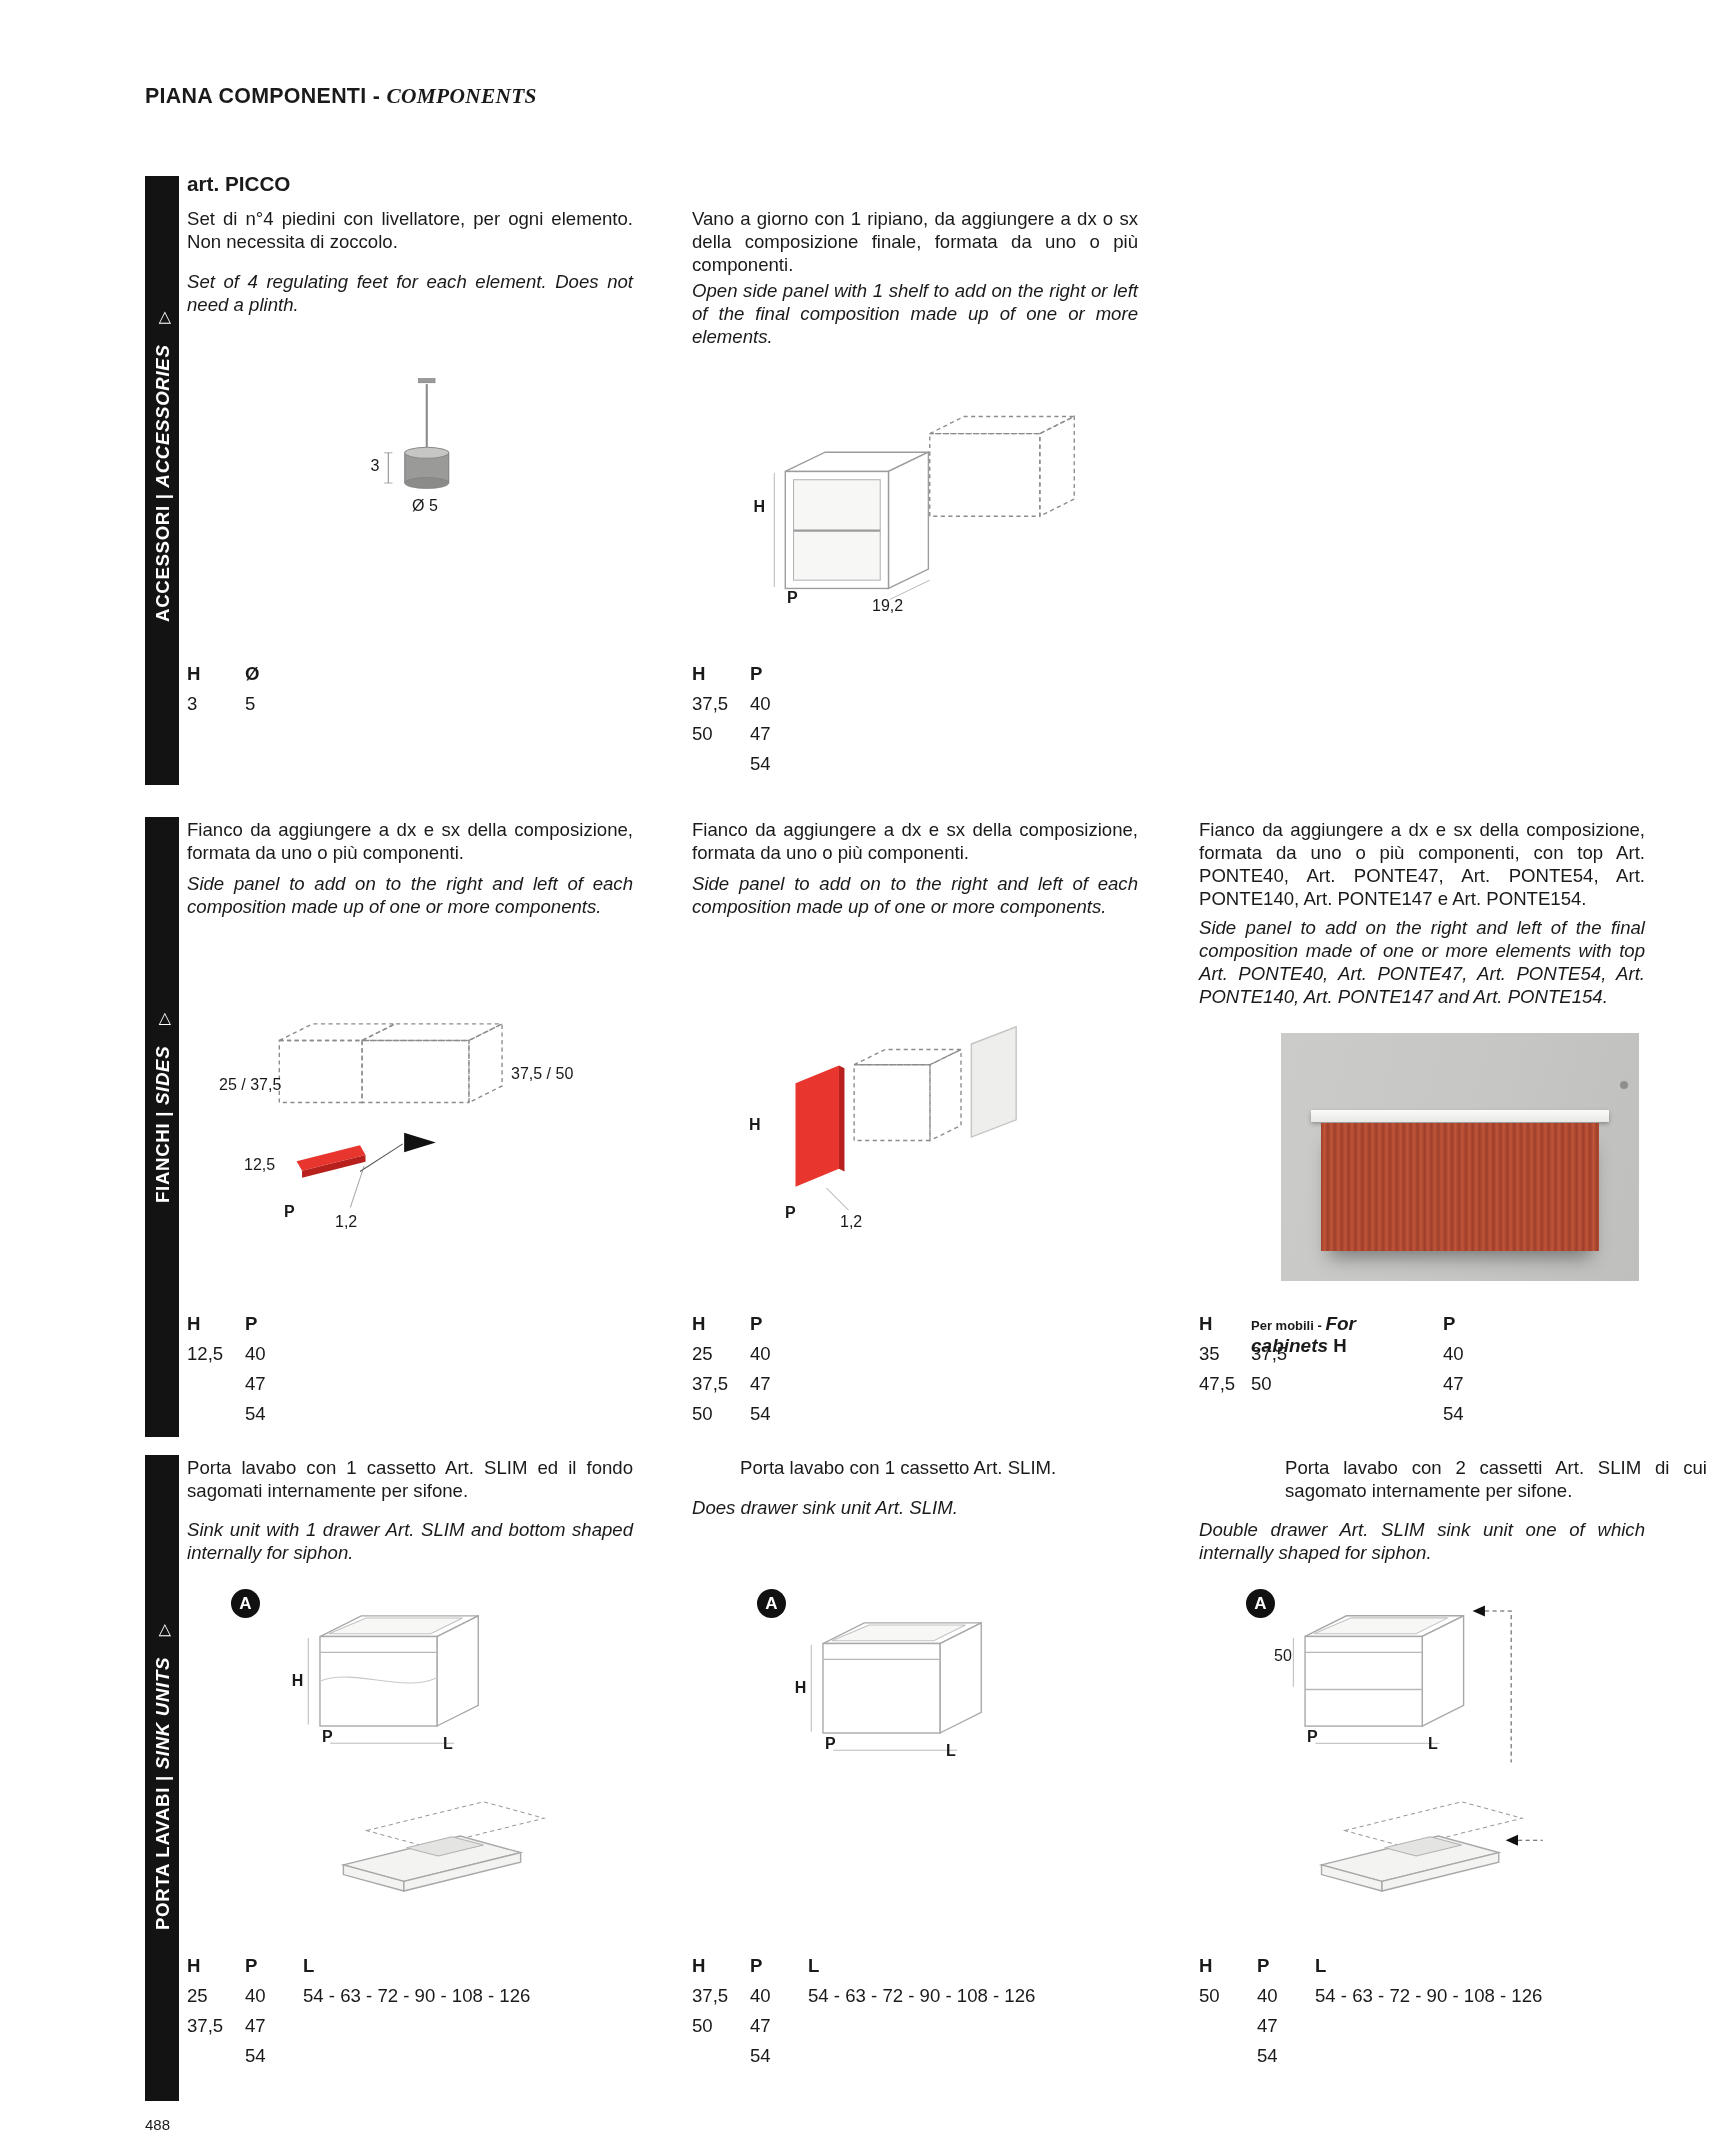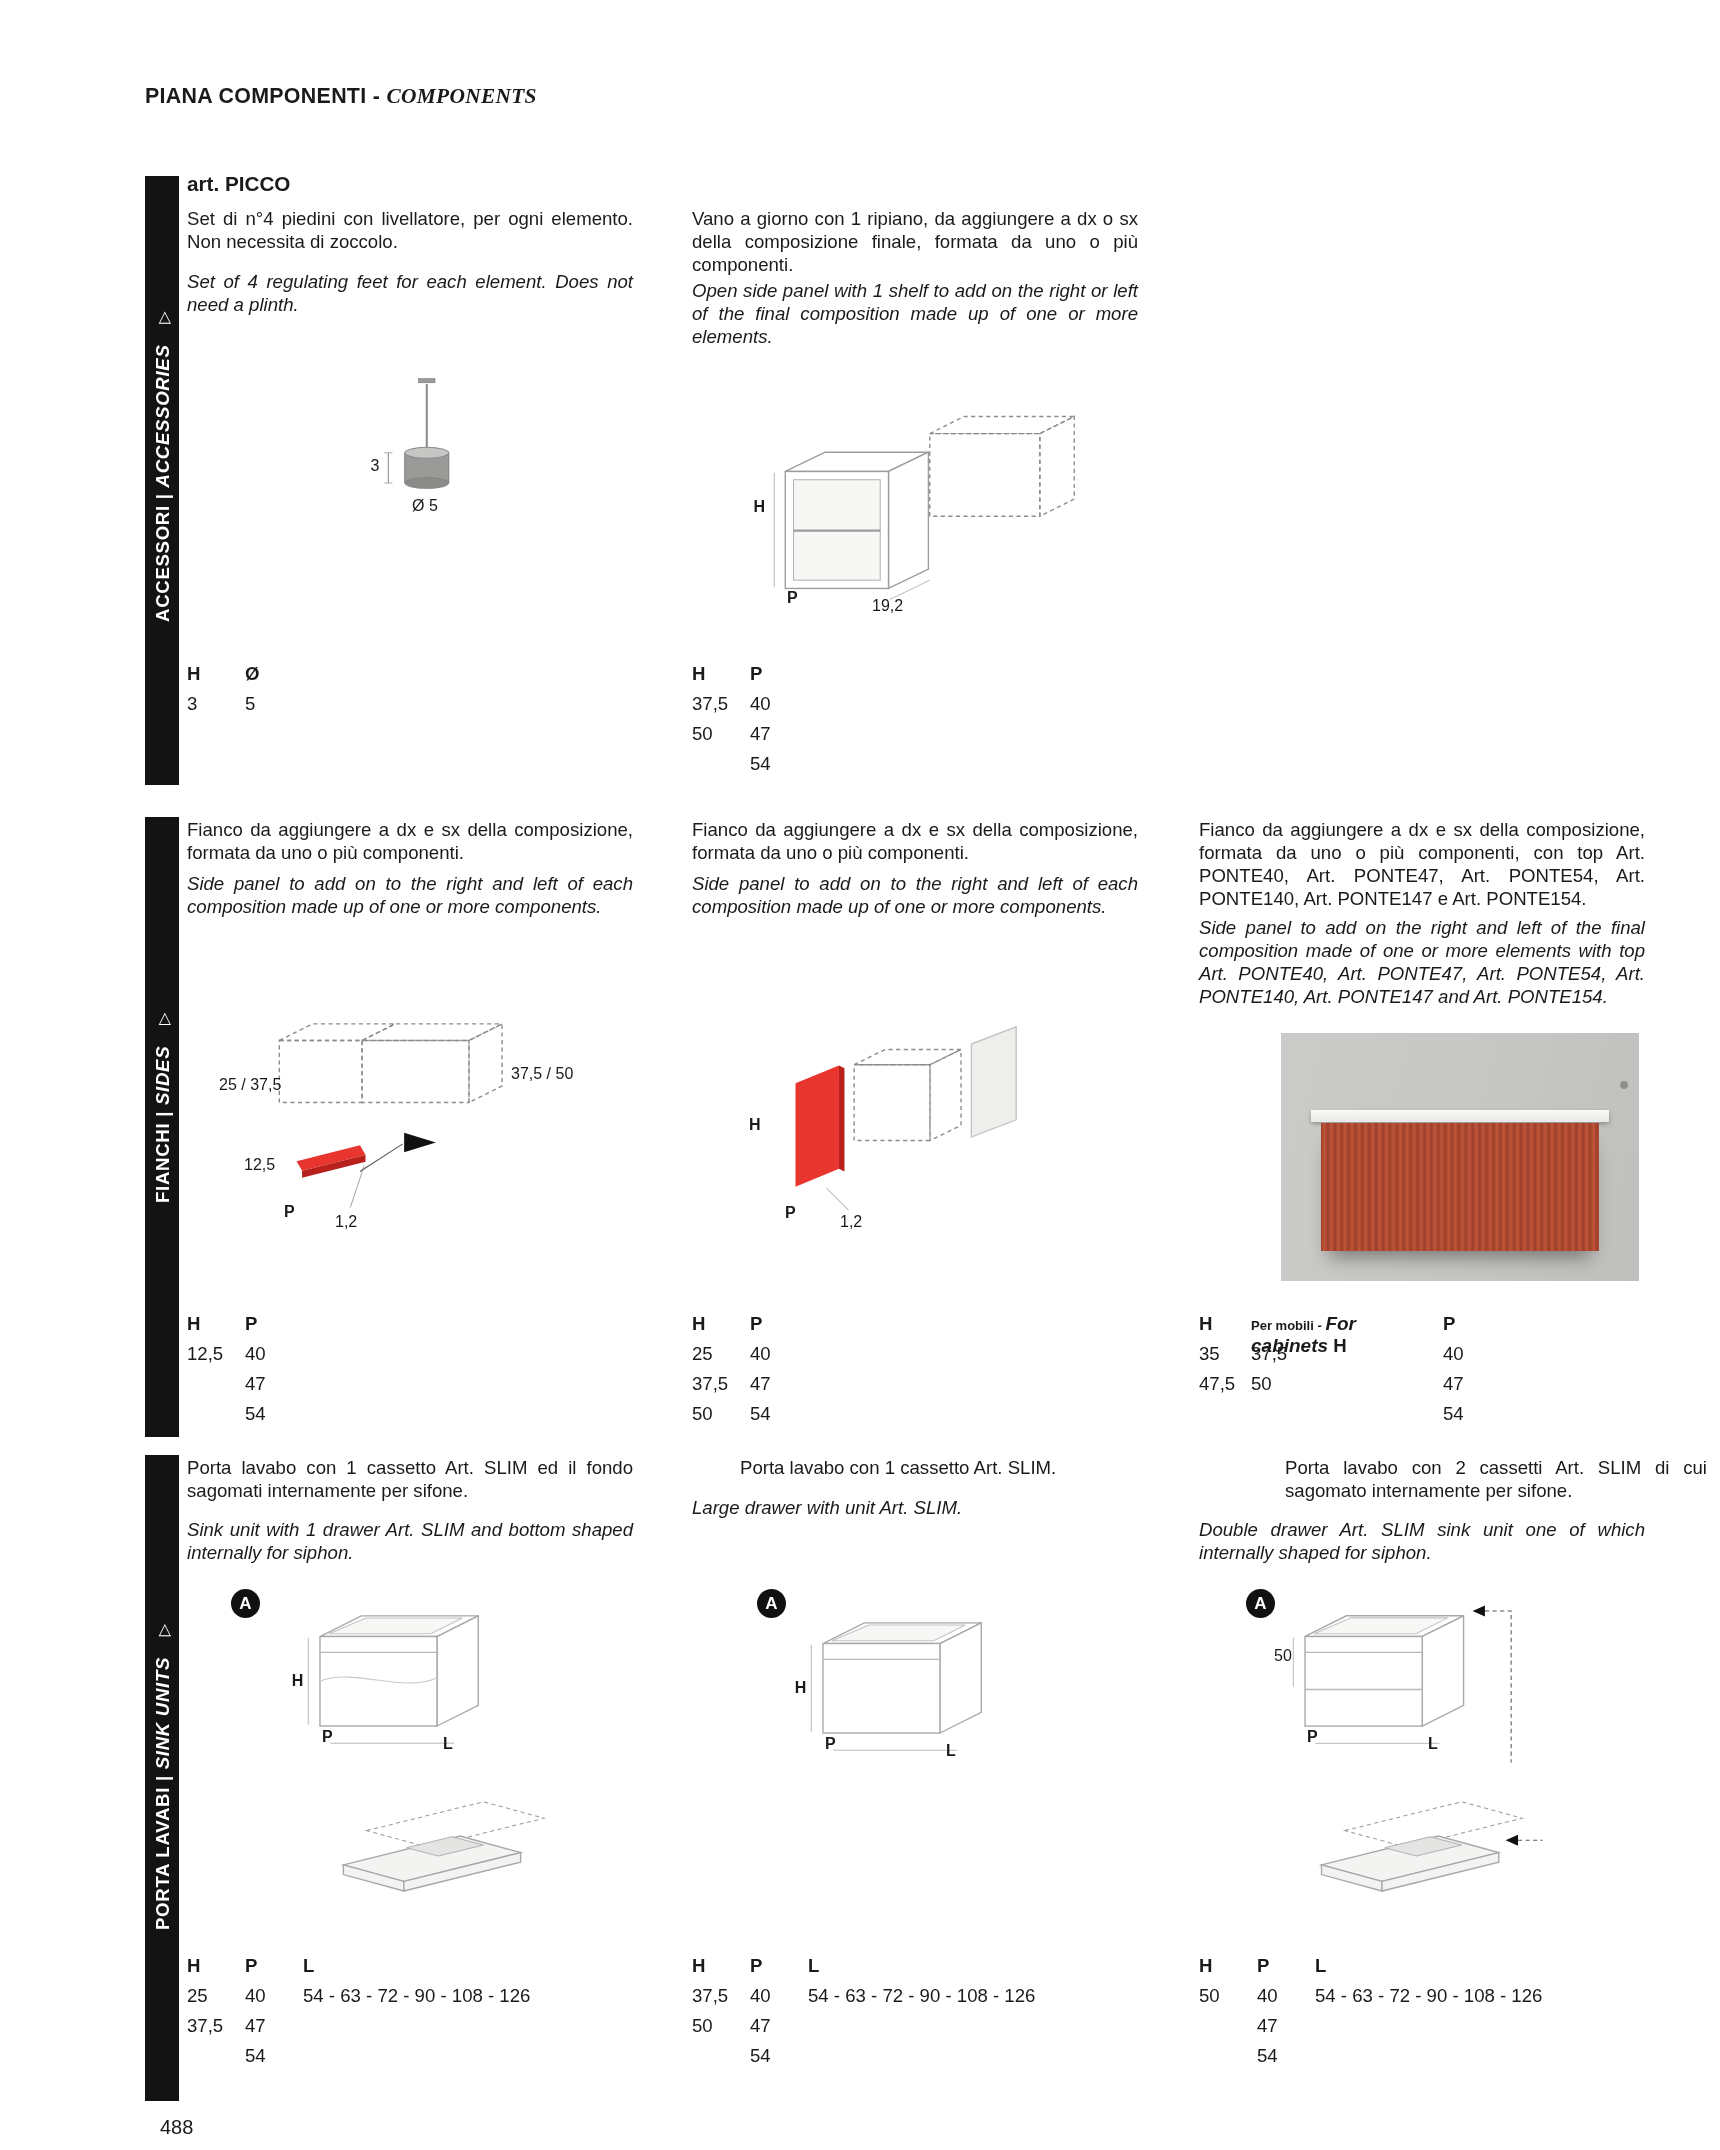--- a/index.html
+++ b/index.html
@@ -38,21 +38,21 @@
          display:flex;align-items:center;justify-content:center;font-size:17px;font-weight:bold;}
 
   .photo{position:absolute;overflow:hidden;background:linear-gradient(105deg,#cbcbc9 0%,#c6c6c4 55%,#bfbfbd 100%);}
   .photo-top{position:absolute;left:30px;top:77px;width:298px;height:12.4px;
              background:linear-gradient(180deg,#fafaf8,#e8e8e6);box-shadow:0 2.1px 4.1px rgba(0,0,0,.28);}
   .photo-cab{position:absolute;left:40px;top:90px;width:278px;height:128px;
              background:repeating-linear-gradient(90deg,#9e3f2b 0px,#c05539 3.4px,#9e3f2b 6.9px);
              box-shadow:0 13.8px 18px -8.3px rgba(0,0,0,.4);}
   .photo-knob{position:absolute;left:339px;top:48px;width:8.3px;height:8.3px;border-radius:50%;background:#8f8f8d;}
 
-  .pageno{position:absolute;left:160px;top:2116px;font-size:20px;}
+  .pageno{position:absolute;left:145px;top:2116px;font-size:15px;}
 </style>
 </head>
 <body>
 
 <div class="page">
 
   <div class="hdr">
     <span>PIANA COMPONENTI -</span>&nbsp;<i>COMPONENTS</i>
   </div>
 
@@ -260,21 +260,21 @@
 
   <div class="band-bar" style="top:1455px;height:646px;">
     <div class="bar-rot" style="top:475px;">
       <span>PORTA LAVABI</span>&nbsp;<span>|</span>&nbsp;<i>SINK UNITS</i><span class="tri">▷</span>
     </div>
   </div>
 
   <div class="para" style="left:187px;top:1456px;">Porta lavabo con 1 cassetto Art. SLIM ed il fondo sagomati internamente per sifone.</div>
   <div class="para en" style="left:187px;top:1518px;">Sink unit with 1 drawer Art. SLIM and bottom shaped internally for siphon.</div>
   <div class="para" style="left:692px;top:1456px;margin-left:48px;">Porta lavabo con 1 cassetto Art. SLIM.</div>
-  <div class="para en" style="left:692px;top:1496px;">Large drawer with unit Art. SLIM.</div>
+  <div class="para en" style="left:692px;top:1496px;">Does drawer sink unit Art. SLIM.</div>
   <div class="para" style="left:1259px;top:1456px;margin-left:26px;">Porta lavabo con 2 cassetti Art. SLIM di cui 1 sagomato internamente per sifone.</div>
   <div class="para en" style="left:1199px;top:1518px;">Double drawer Art. SLIM sink unit one of which internally shaped for siphon.</div>
 
   <div class="badge" style="left:231px;top:1589px;">A</div>
   <div class="badge" style="left:757px;top:1589px;">A</div>
   <div class="badge" style="left:1246px;top:1589px;">A</div>
 
   <div class="diagram" style="left:289px;top:1571px;width:234px;height:193px;">
     <svg width="234" height="193" viewBox="0 0 340 280">
       <g fill="#ffffff" stroke="#a8a8a8" stroke-width="2">

